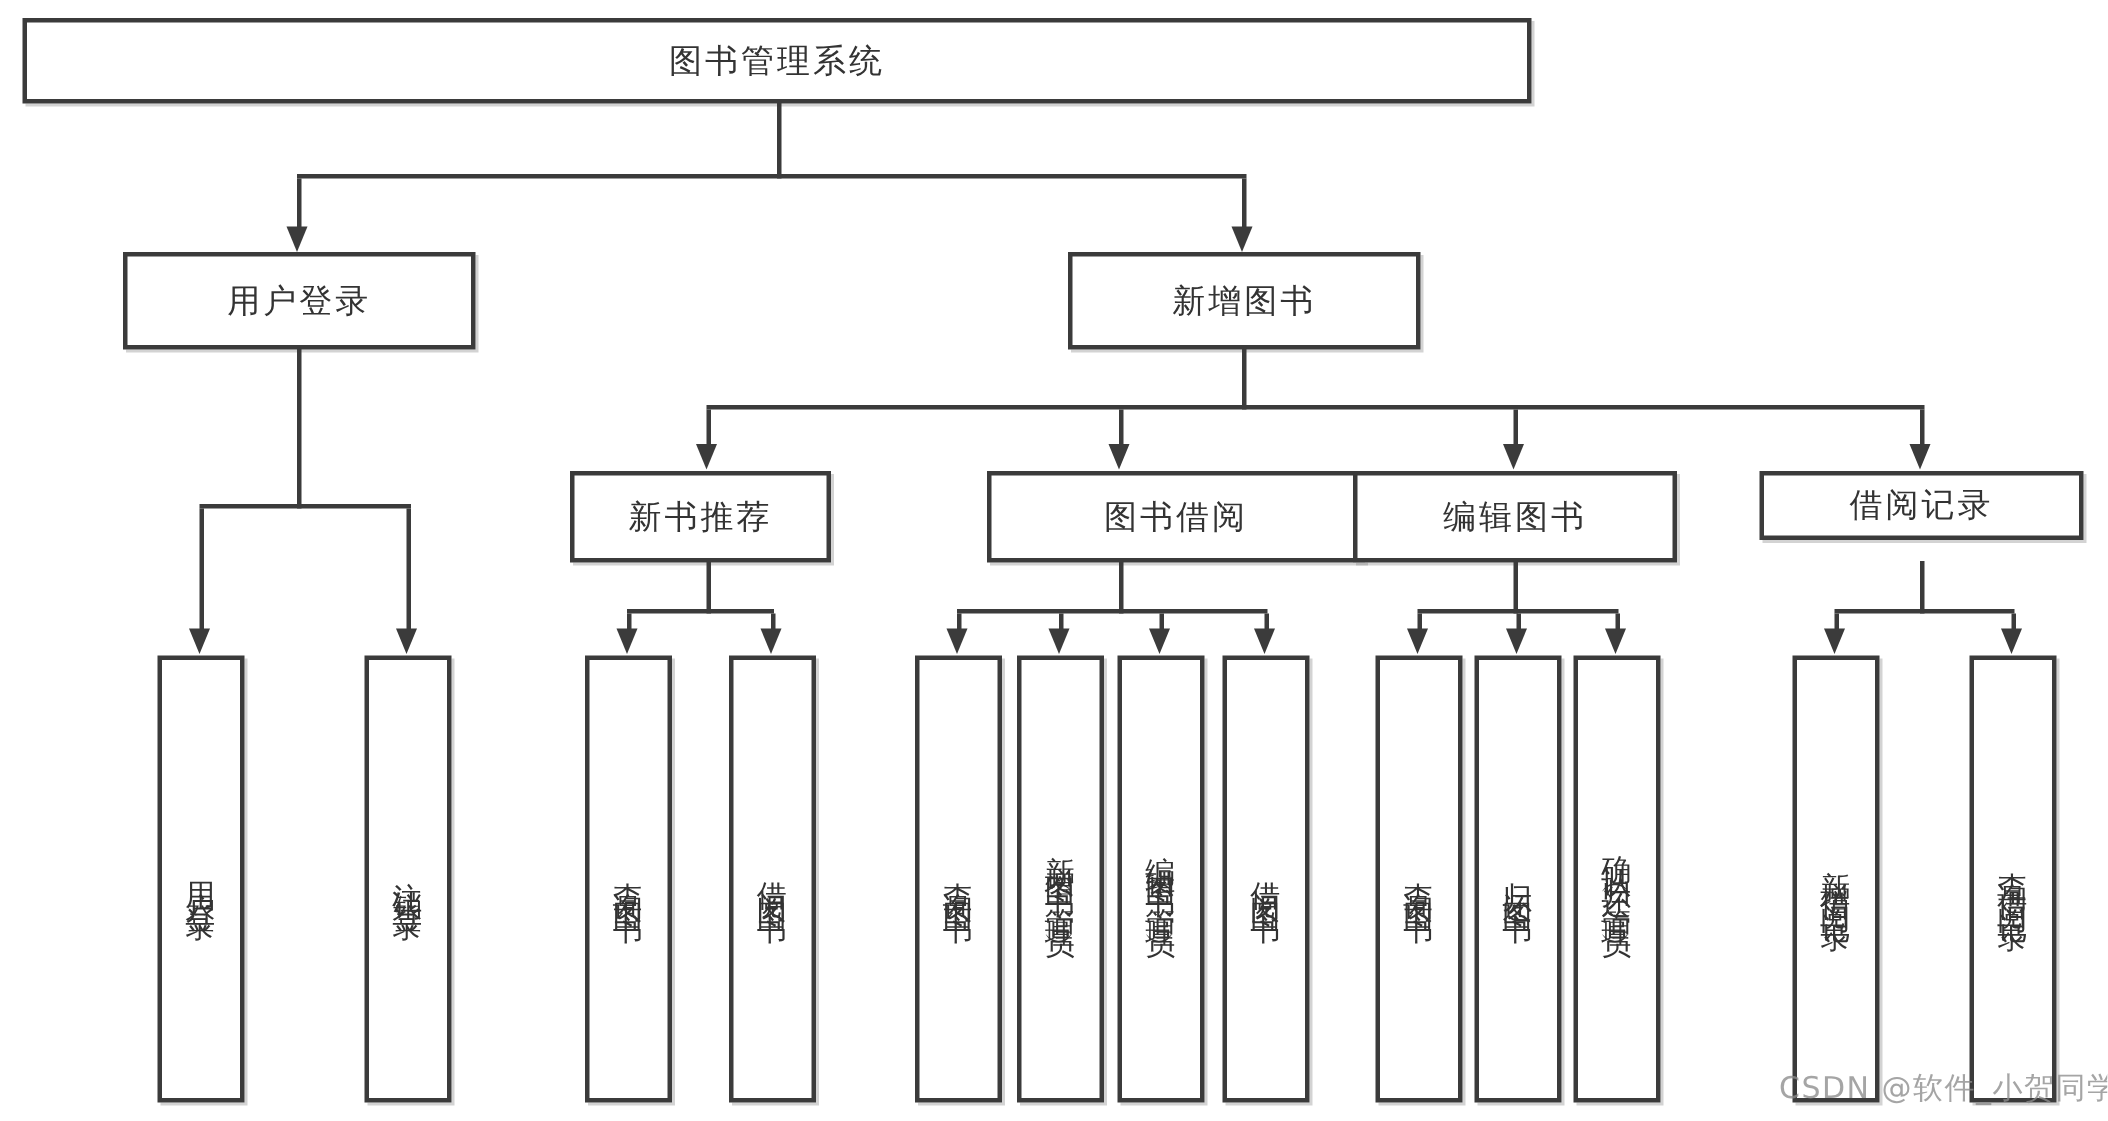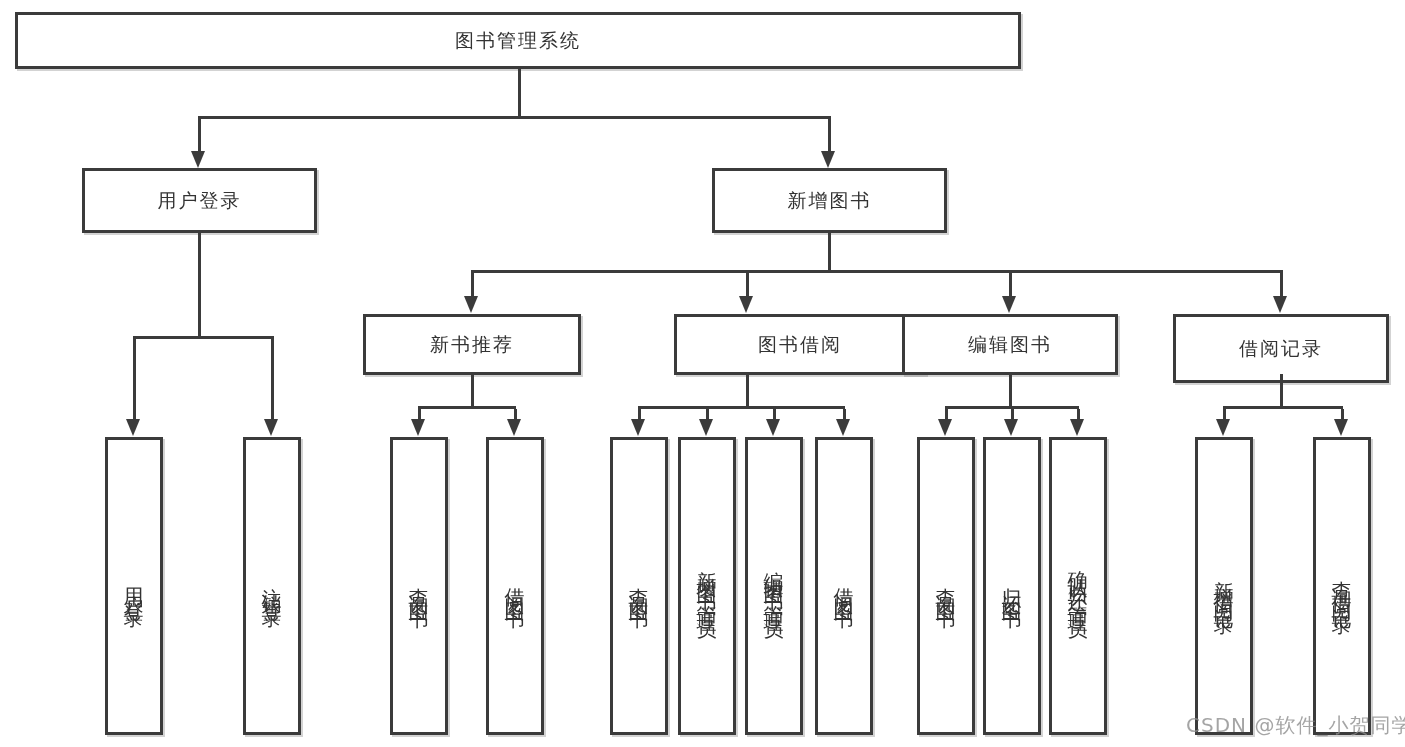--- a/index.html
+++ b/index.html
@@ -15,21 +15,21 @@
     position:absolute;
     box-sizing:border-box;
     border:3px solid #3b3b3b;
     background:#ffffff;
     display:flex;
     align-items:center;
     justify-content:center;
     box-shadow:2px 2px 0 rgba(130,130,130,0.35);
   }
   .box .lbl{
-    font-size:19px;
+    font-size:22px;
     letter-spacing:2px;
     white-space:nowrap;
   }
   .leaf .lbl{
     writing-mode:vertical-lr;
     text-orientation:mixed;
     letter-spacing:7px;
     font-size:20px;
     line-height:1;
   }
@@ -90,30 +90,30 @@
   <div class="hline" style="left:471px;top:270px;width:812px;"></div>
   <div class="vline" style="left:471px;top:273px;height:25px;"></div>
   <div class="arrow" style="left:464px;top:296px;"></div>
   <div class="vline" style="left:746px;top:273px;height:25px;"></div>
   <div class="arrow" style="left:739px;top:296px;"></div>
   <div class="vline" style="left:1009px;top:273px;height:25px;"></div>
   <div class="arrow" style="left:1002px;top:296px;"></div>
   <div class="vline" style="left:1280px;top:273px;height:25px;"></div>
   <div class="arrow" style="left:1273px;top:296px;"></div>
 
-  <div class="box" style="left:363px;top:314px;width:218px;height:61px;">
+  <div class="box" style="left:380px;top:314px;width:174px;height:61px;">
     <span class="lbl">新书推荐</span>
   </div>
-  <div class="box" style="left:674px;top:314px;width:252px;height:61px;">
+  <div class="box" style="left:658px;top:314px;width:252px;height:61px;">
     <span class="lbl">图书借阅</span>
   </div>
   <div class="box" style="left:902px;top:314px;width:216px;height:61px;">
     <span class="lbl">编辑图书</span>
   </div>
-  <div class="box" style="left:1173px;top:314px;width:216px;height:69px;">
+  <div class="box" style="left:1173px;top:314px;width:216px;height:46px;">
     <span class="lbl">借阅记录</span>
   </div>
 
   <div class="vline" style="left:471px;top:374px;height:35px;"></div>
   <div class="hline" style="left:418px;top:406px;width:98px;"></div>
   <div class="vline" style="left:418px;top:409px;height:11px;"></div>
   <div class="arrow" style="left:411px;top:419px;"></div>
   <div class="vline" style="left:514px;top:409px;height:11px;"></div>
   <div class="arrow" style="left:507px;top:419px;"></div>
 

